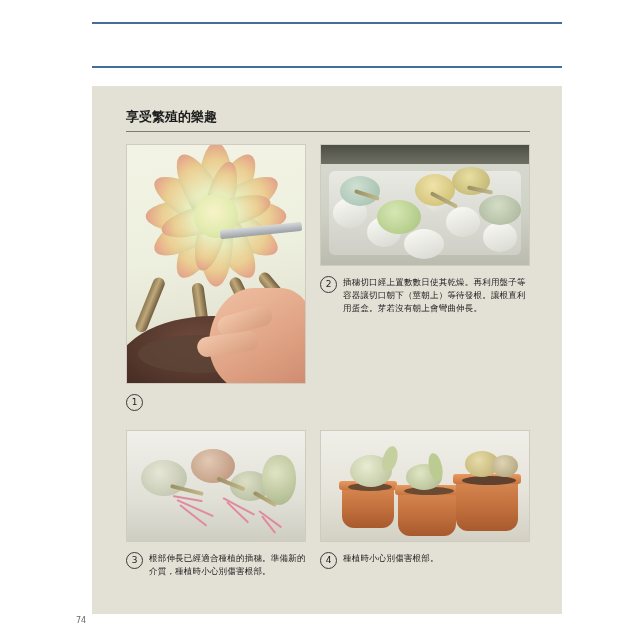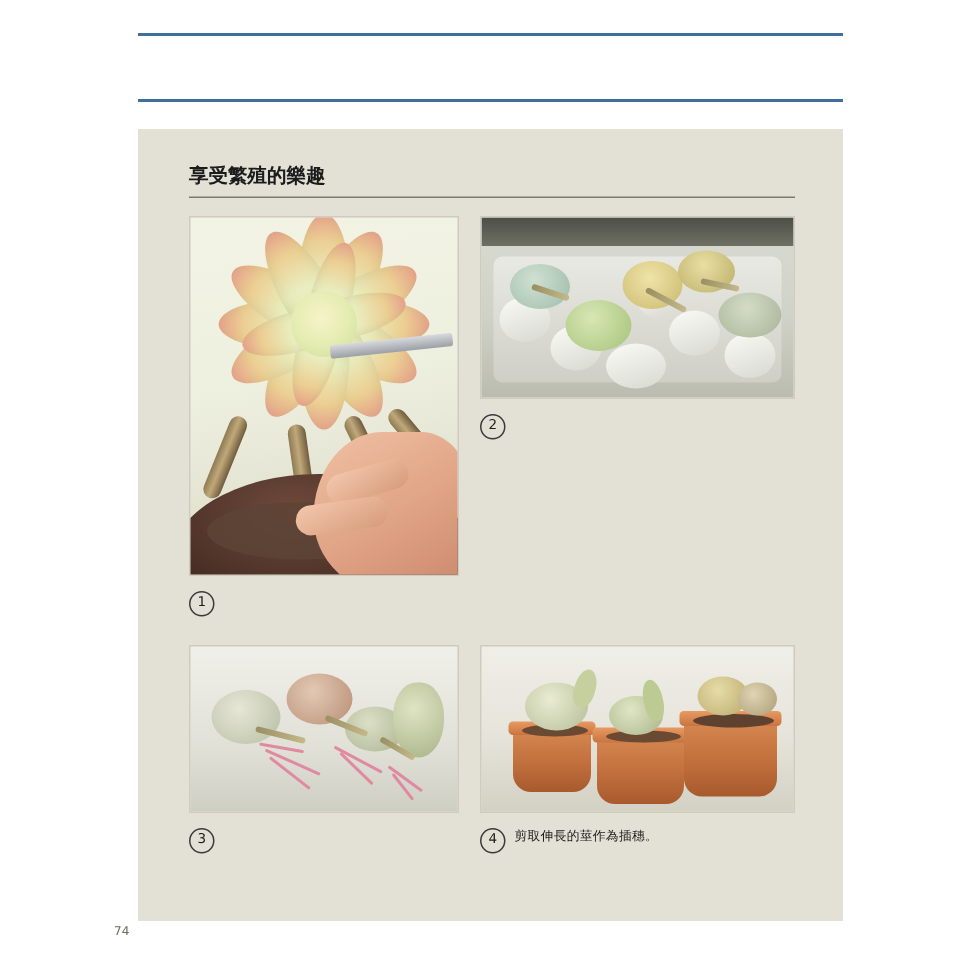--- a/index.html
+++ b/index.html
@@ -265,20 +265,21 @@
           <div class="p4-plant" style="left:45%; top:24%; width:40px; height:32px; background:radial-gradient(circle at 45% 35%, #f0e3a8, #c9b96c);"></div>
           <div class="p4-plant" style="left:63%; top:18%; width:38px; height:28px; background:radial-gradient(circle at 45% 35%, #e8dfa2, #bcae69);"></div>
           <div class="p4-plant" style="left:76%; top:42%; width:42px; height:30px; background:radial-gradient(circle at 45% 35%, #d4dcc6, #a7b397);"></div>
           <div class="p3-stem" style="left:16%; top:40%; width:26px; transform:rotate(18deg);"></div>
           <div class="p3-stem" style="left:52%; top:44%; width:30px; transform:rotate(28deg);"></div>
           <div class="p3-stem" style="left:70%; top:36%; width:26px; transform:rotate(12deg);"></div>
         </div>
       </div>
       <div class="caption">
         <div class="num">2</div>
+        <div class="cap-text">插穗切口經上置數數日使其乾燥。再利用盤子等容器讓切口朝下（莖朝上）等待發根。讓根直利用蛋盒。芽若沒有朝上會彎曲伸長。</div>
       </div>
     </div>
 
     <div class="figure" id="fig3">
       <div class="photo">
         <div class="scene">
           <div class="p3-bg"></div>
           <div class="p4-plant" style="left:8%; top:26%; width:46px; height:36px; background:radial-gradient(circle at 40% 35%, #e6e7d6, #b7bda4);"></div>
           <div class="p4-plant" style="left:36%; top:16%; width:44px; height:34px; background:radial-gradient(circle at 40% 35%, #e2c9b4, #b98e74);"></div>
           <div class="p4-plant" style="left:58%; top:36%; width:40px; height:30px; background:radial-gradient(circle at 40% 35%, #dcdfc6, #aab392);"></div>
@@ -290,20 +291,21 @@
           <div class="p3-root" style="left:30%; top:66%; width:34px; transform:rotate(38deg);"></div>
           <div class="p3-root" style="left:26%; top:58%; width:30px; transform:rotate(10deg);"></div>
           <div class="p3-root" style="left:54%; top:60%; width:36px; transform:rotate(28deg);"></div>
           <div class="p3-root" style="left:56%; top:64%; width:30px; transform:rotate(44deg);"></div>
           <div class="p3-root" style="left:74%; top:72%; width:28px; transform:rotate(36deg);"></div>
           <div class="p3-root" style="left:76%; top:76%; width:22px; transform:rotate(52deg);"></div>
         </div>
       </div>
       <div class="caption">
         <div class="num">3</div>
+        <div class="cap-text">根部伸長已經適合種植的插穗。準備新的介質，種植時小心別傷害根部。</div>
       </div>
     </div>
 
     <div class="figure" id="fig4">
       <div class="photo">
         <div class="scene">
           <div class="p4-bg"></div>
 
           <div class="p4-pot" style="left:10%; top:48%; width:52px; height:44px;"></div>
           <div class="p4-rim" style="left:8.5%; top:45%; width:58px; height:9px;"></div>
@@ -319,20 +321,20 @@
 
           <div class="p4-pot" style="left:65%; top:42%; width:62px; height:54px;"></div>
           <div class="p4-rim" style="left:63.5%; top:39%; width:68px; height:10px;"></div>
           <div class="p4-soil" style="left:68%; top:41%; width:54px; height:9px; background:#5f4130;"></div>
           <div class="p4-plant" style="left:69%; top:18%; width:34px; height:26px; background:radial-gradient(circle at 40% 35%, #e7dca8, #b9a96a);"></div>
           <div class="p4-plant" style="left:82%; top:22%; width:26px; height:22px; background:radial-gradient(circle at 40% 35%, #dfd4b4, #ab9c74);"></div>
         </div>
       </div>
       <div class="caption">
         <div class="num">4</div>
-        <div class="cap-text">剪取伸長的莖作為插穗。</div>
+        <div class="cap-text">種植時小心別傷害根部。</div>
       </div>
     </div>
 
   </div>
 
   <div class="page-number">74</div>
 </div>
 
 </body></html>

